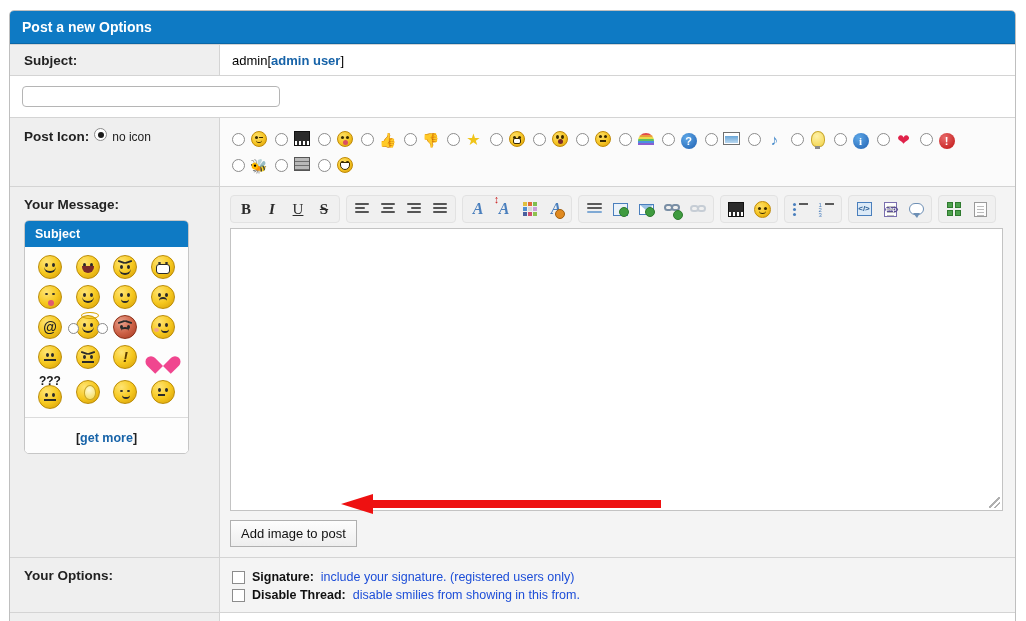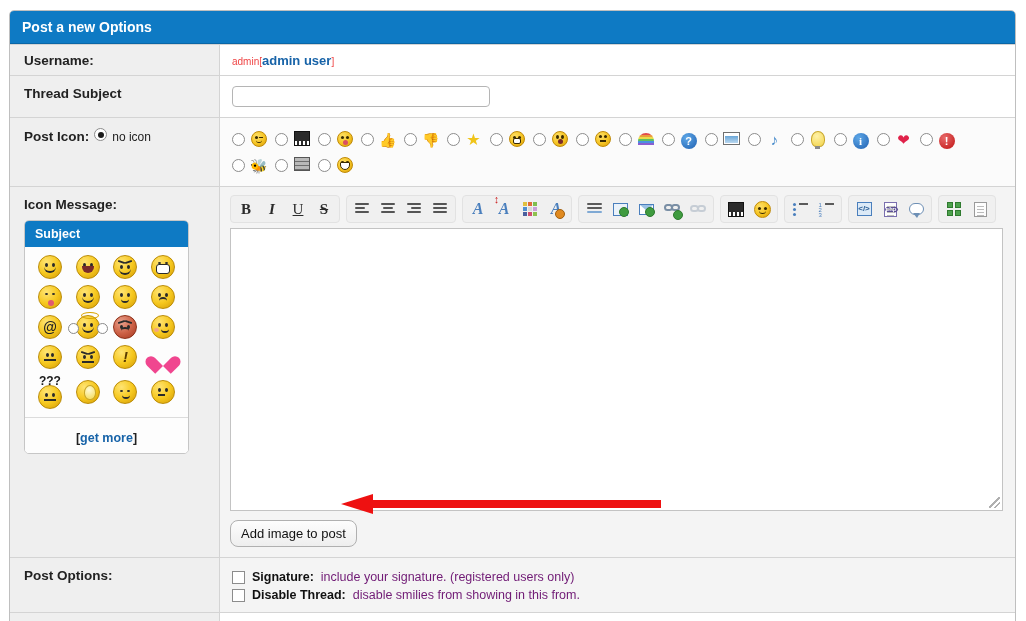--- a/index.html
+++ b/index.html
@@ -64,21 +64,21 @@
     background: #ffffff;
     padding: 10px 12px;
     box-sizing: border-box;
   }
   .cell-value.tint { background: #fbfbfb; }
   .cell-value.grey { background: #f4f4f4; }
 
   .row-username .cell-label,
   .row-username .cell-value { height: 30px; padding-top: 8px; padding-bottom: 8px; }
 
-  .username-text { font-size: 10px; color: #ef4444; }
+  .username-text { font-size: 13px; color: #000000; }
   .link {
     color: #1763a8;
     font-weight: bold;
     text-decoration: none;
     cursor: pointer;
   }
 
   
   .subject-input {
     width: 258px;
@@ -440,21 +440,21 @@
     pointer-events: none;
   }
 
   .addimg-row { margin-top: 9px; }
   .btn {
     font-family: "Liberation Sans", sans-serif;
     font-size: 13px;
     padding: 5px 10px;
     background: linear-gradient(#fdfdfd, #eeeeee);
     border: 1px solid #b0b0b0;
-    border-radius: 8px;
+    border-radius: 0;
     cursor: pointer;
     color: #111;
   }
 
   
   .opt-line {
     display: flex;
     align-items: center;
     gap: 7px;
     margin: 2px 0 4px 0;
@@ -464,48 +464,47 @@
   .cb {
     width: 13px; height: 13px;
     border: 1px solid #8c8c8c;
     background: #ffffff;
     box-sizing: border-box;
     display: inline-block;
     cursor: pointer;
     flex: none;
   }
   .opt-name { font-weight: bold; color: #111; }
-  .opt-desc { color: #701a75; }
+  .opt-desc { color: #1d4ed8; }
 
   
   .arrow {
     position: absolute;
     left: 341px;
     top: 494px;
     width: 320px;
     height: 20px;
     pointer-events: none;
   }
 </style>
 </head>
 <body>
 
 <div class="panel">
 
   <div class="panel-header">Post a new Options</div>
 
   <div class="row row-username">
-    <div class="cell-label">Username:</div>
+    <div class="cell-label">Subject:</div>
     <div class="cell-value">
       <span class="username-text">admin</span><span class="username-text">[</span><span class="link">admin user</span><span class="username-text">]</span>
     </div>
   </div>
 
   <div class="row">
-    <div class="cell-label">Thread Subject</div>
     <div class="cell-value">
       <input class="subject-input" type="text" value="" style="">
     </div>
   </div>
 
   <div class="row">
     <div class="cell-label">
       <div class="post-icon-label">
         <span>Post Icon:</span>
         <span class="radio checked"></span>
@@ -614,21 +613,21 @@
             <span class="radio"></span>
             <span class="picon"><span class="sm"><span style="position:absolute;left:3px;top:3px;width:3px;height:2px;background:#3a2a00;border-radius:50%"></span><span style="position:absolute;right:3px;top:3px;width:3px;height:2px;background:#3a2a00;border-radius:50%"></span><span style="position:absolute;left:2px;bottom:2px;right:2px;height:6px;background:#fff;border:1px solid #3a2a00;border-radius:1px 1px 5px 5px"></span></span></span>
           </div>
 
       </div>
     </div>
   </div>
 
   <div class="row row-message">
     <div class="cell-label">
-      <div>Icon Message:</div>
+      <div>Your Message:</div>
 
       <div class="smilies-box">
         <div class="smilies-head">Subject</div>
         <div class="smilies-grid">
 
           <span class="big-sm">
               <i class="eye l"></i>
               <i class="eye r"></i>
               <i class="mouth"></i>
             </span>
@@ -917,21 +916,21 @@
       </div>
 
       <div class="addimg-row">
         <button class="btn">Add image to post</button>
       </div>
 
     </div>
   </div>
 
   <div class="row">
-    <div class="cell-label">Post Options:</div>
+    <div class="cell-label">Your Options:</div>
     <div class="cell-value grey">
       <div class="opt-line">
         <span class="cb"></span>
         <span class="opt-name">Signature:</span>
         <span class="opt-desc">include your signature. (registered users only)</span>
       </div>
       <div class="opt-line">
         <span class="cb"></span>
         <span class="opt-name">Disable Thread:</span>
         <span class="opt-desc">disable smilies from showing in this from.</span>

